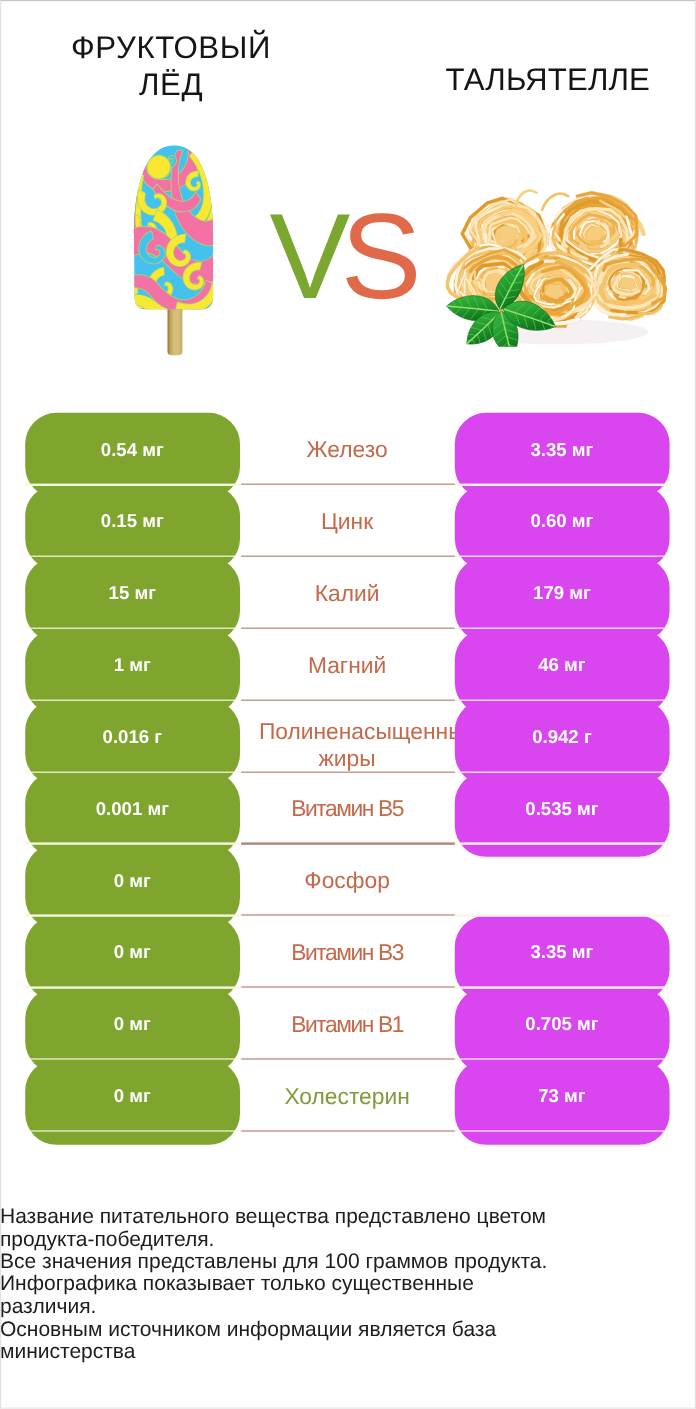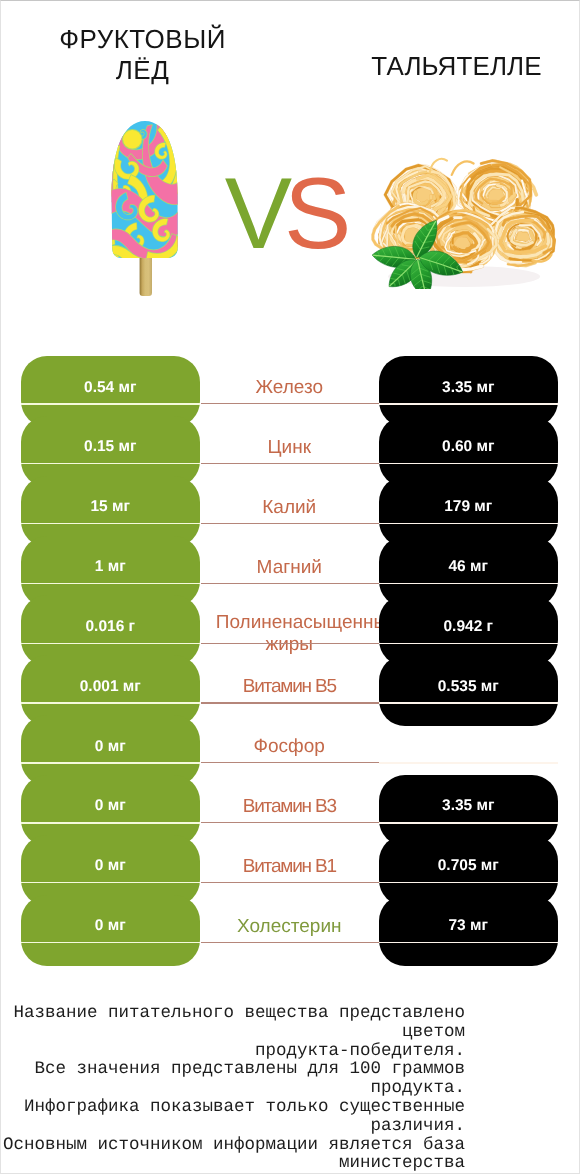--- a/index.html
+++ b/index.html
@@ -19,37 +19,37 @@
   .svg-pop{position:absolute;left:105px;top:112px;width:80px;height:190px;}
   .svg-pasta{position:absolute;left:371px;top:151px;width:190px;height:138px;}
 
   .vs{position:absolute;left:-6px;top:154px;width:580px;height:120px;text-align:center;
       font-size:101px;line-height:120px;font-weight:400;letter-spacing:-8px;}
   .vs .v{color:#7ba62f;}
   .vs .s{color:#e0694a;}
 
   .tbl{position:absolute;left:21px;top:344px;width:536.5px;height:598px;}
   .row{position:absolute;left:0;width:536.5px;height:59.85px;}
-  .cell{position:absolute;top:12px;height:71px;display:flex;align-items:center;
+  .cell{position:absolute;top:0;height:71px;display:flex;align-items:center;
         justify-content:center;text-align:center;padding-bottom:8px;box-sizing:border-box;border-radius:26px;}
   .c-left{z-index:3;left:0;width:178.5px;background:#7fa52e;color:#fff;font-size:15.5px;font-weight:700;}
   .c-mid{z-index:1;left:178.5px;width:179.5px;color:#c4694a;font-size:19px;
          font-weight:400;line-height:22px;padding-bottom:7px;box-sizing:border-box;}
   .c-mid.two{line-height:22px;padding-bottom:0;padding-top:17px;align-items:flex-start;}
   .c-mid.tight{letter-spacing:-1.2px;}
   .c-mid .mtxt{display:block;width:147px;text-align:center;}
   .c-mid.win-left{color:#809a3e;}
-  .c-right{z-index:3;left:358px;width:178.5px;background:#000000;color:#fff;font-size:15.5px;font-weight:700;}
+  .c-right{z-index:3;left:358px;width:178.5px;background:#d946ef;color:#fff;font-size:15.5px;font-weight:700;}
   .sep{position:absolute;height:1.5px;z-index:4;}
   .sep-g{left:0;width:178.5px;background:#f5fadc;}
   .sep-o{left:358px;width:178.5px;background:#fdf4eb;}
   .sep-m{left:179.5px;width:178.5px;height:1.2px;background:#b5867a;}
 
-  .footer{position:absolute;left:0px;top:1004px;width:465px;text-align:right;
-          font-size:17.5px;line-height:18.8px;color:#1d1d1d;font-family:Liberation Mono, monospace;}
+  .footer{position:absolute;left:0px;top:1004px;width:465px;text-align:left;
+          font-size:17.5px;line-height:18.8px;color:#1d1d1d;}
 </style>
 </head>
 <body>
 
 <div class="page">
   <div class="inner">
   <div class="hdr-title" id="title-left"><span class="l1">ФРУКТОВЫЙ</span><span class="l2">ЛЁД</span></div>
   <div class="hdr-title" id="title-right">ТАЛЬЯТЕЛЛЕ</div>
   <svg class="svg-pop" viewBox="105 112 80 190" xmlns="http://www.w3.org/2000/svg">
         <defs>

